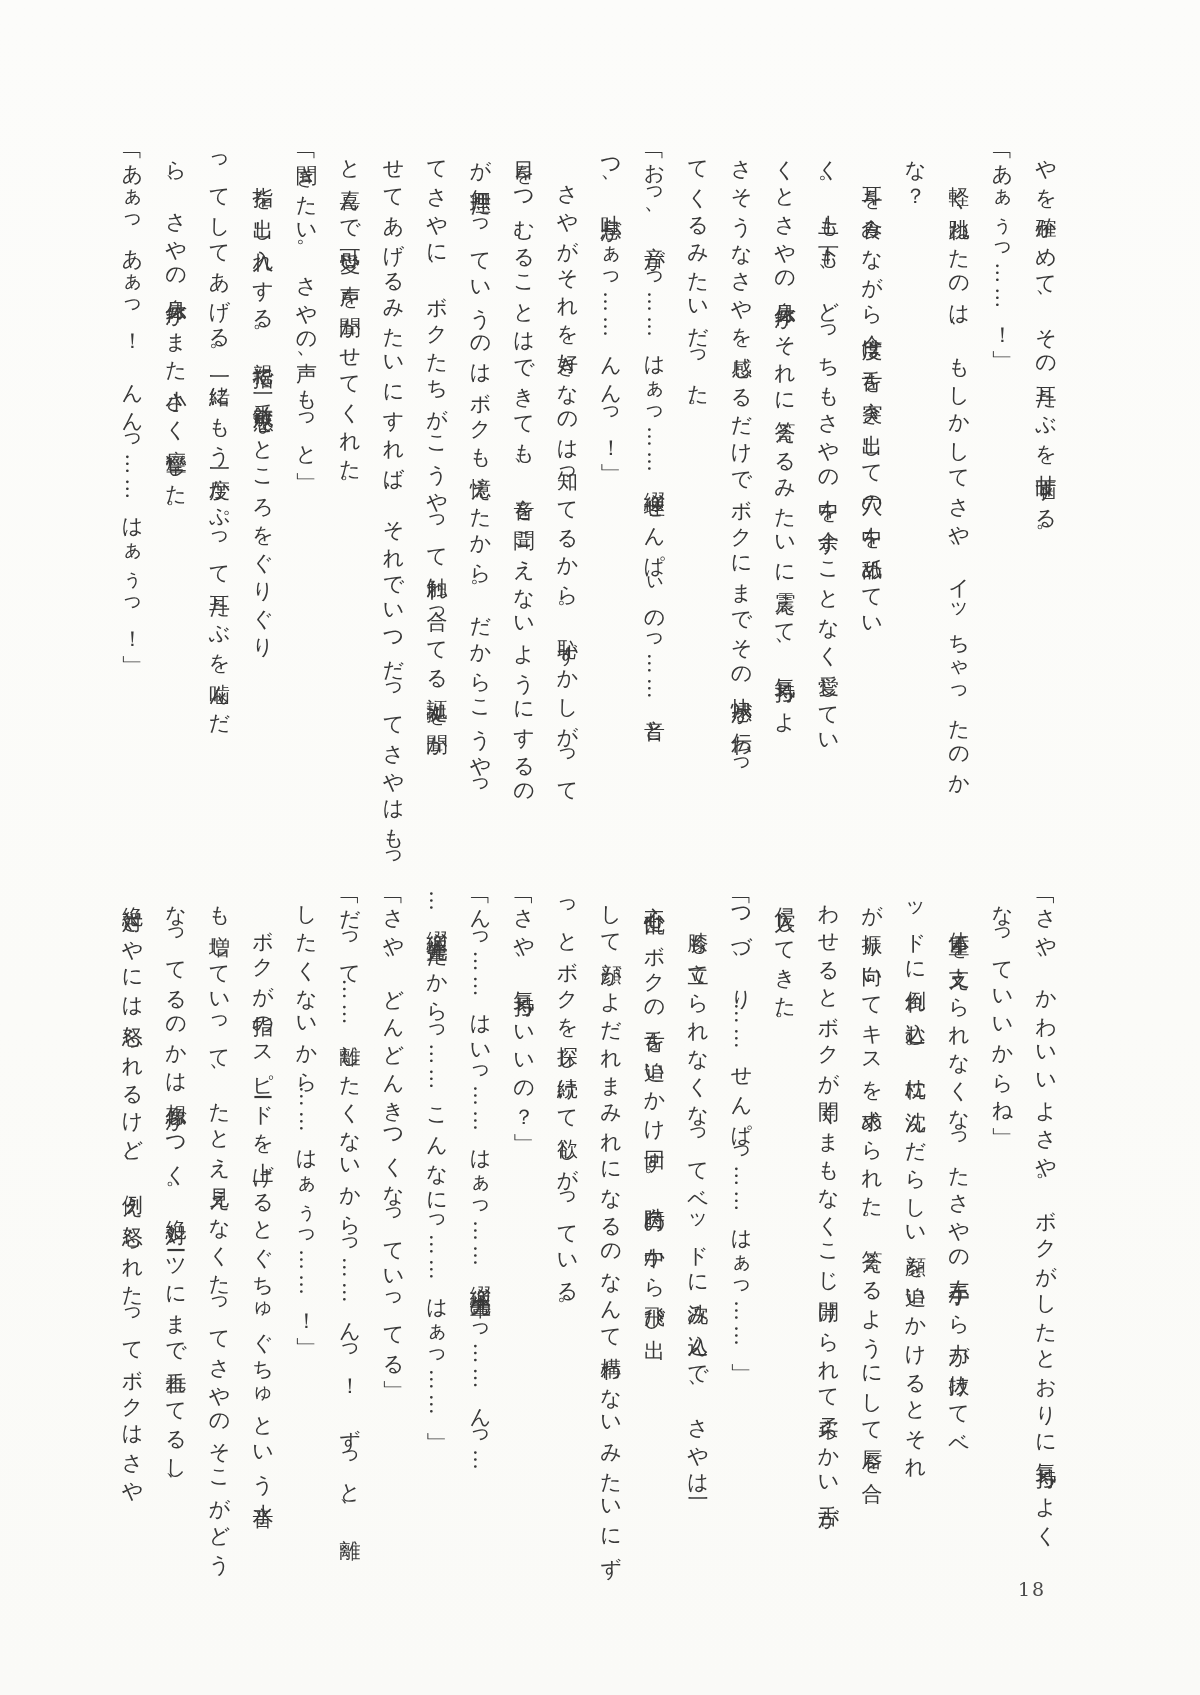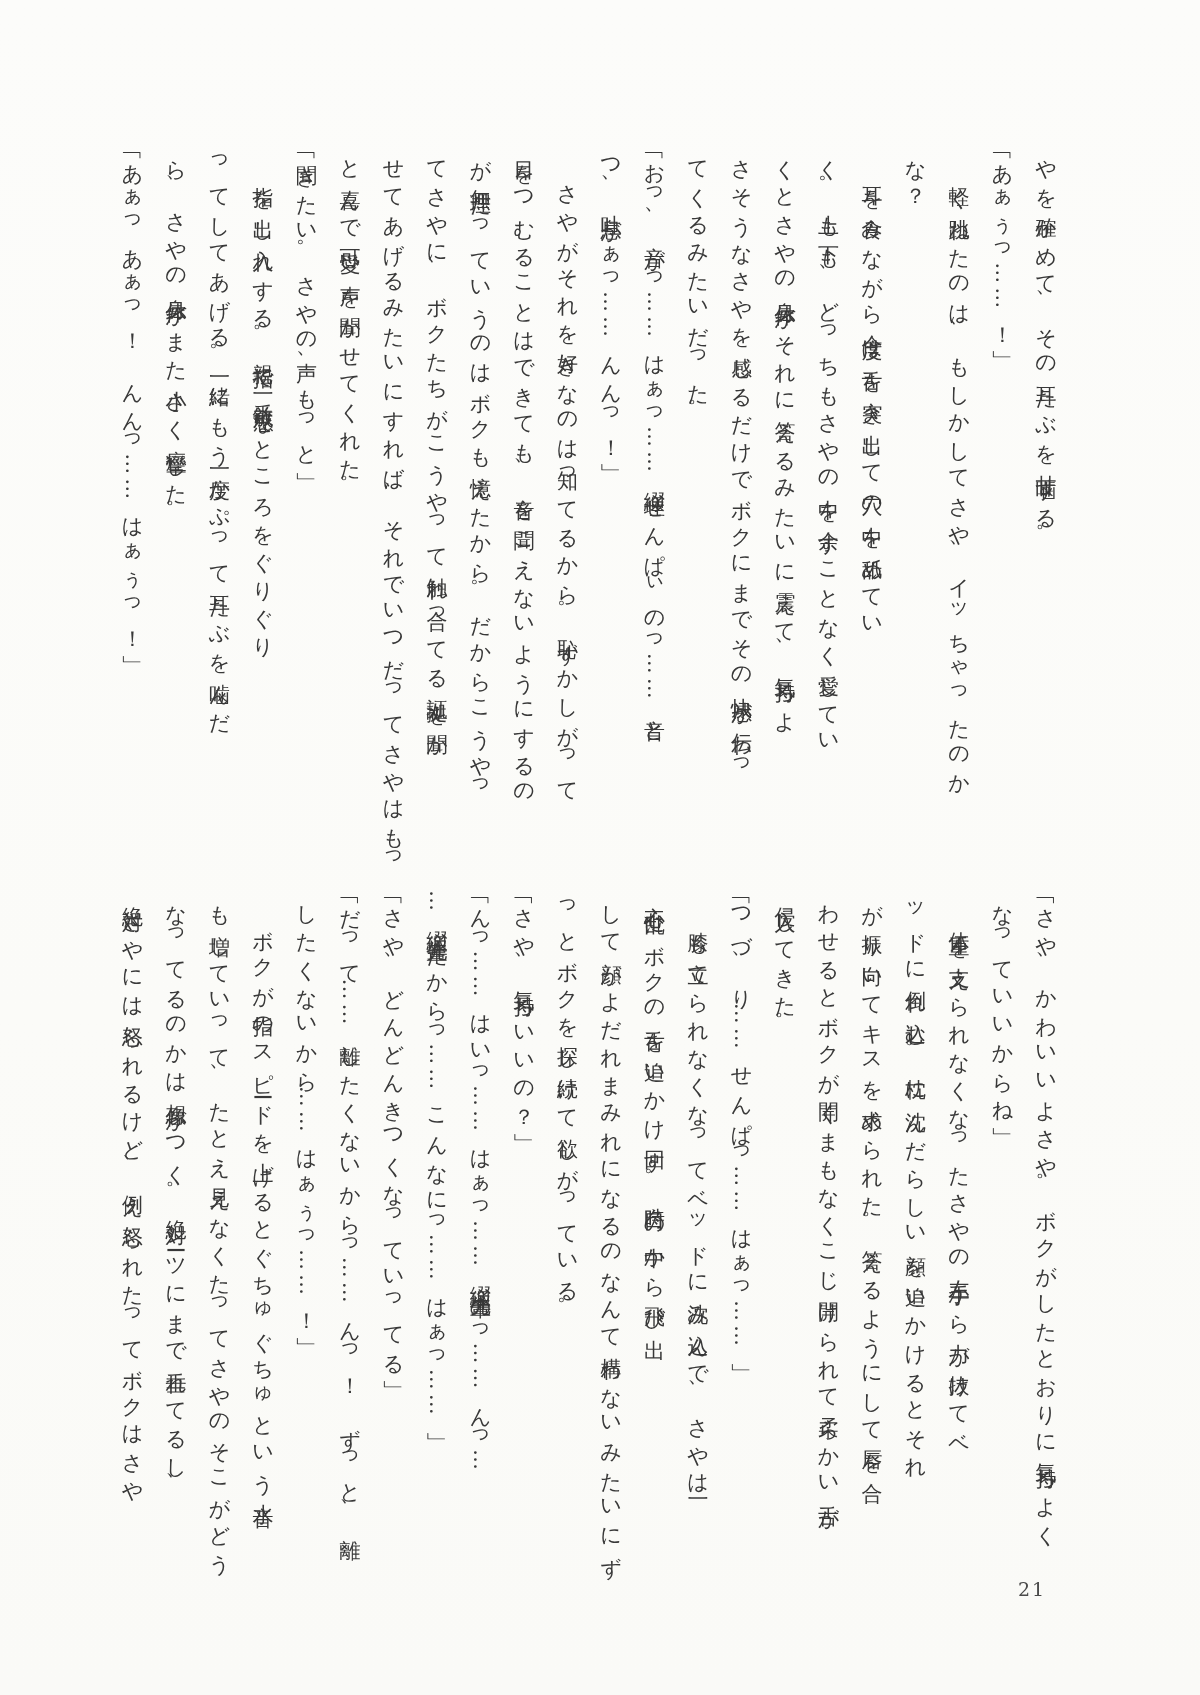--- a/index.html
+++ b/index.html
@@ -96,14 +96,14 @@
       <div class="col" style="right: 565.5px;">「んっ……はいっ……はぁっ……綴理先輩のっ……んっ…</div>
       <div class="col" style="right: 609px;">…綴理先輩だからっ……こんなにっ……はぁっ……」</div>
       <div class="col" style="right: 652.5px;">「さや、どんどんきつくなっていってる」</div>
       <div class="col" style="right: 696px;">「だって……離したくないからっ……んっ！　ずっと、離</div>
       <div class="col" style="right: 739.5px;">したくないから……はぁぅっ……！」</div>
       <div class="col indent" style="right: 783px;">ボクが指のスピードを上げるとぐちゅぐちゅという水音</div>
       <div class="col" style="right: 826.5px;">も増していって、たとえ見えなくたってさやのそこがどう</div>
       <div class="col" style="right: 870px;">なってるのかは想像がつく。絶対シーツにまで垂れてるし、</div>
       <div class="col" style="right: 913.5px;">絶対さやには怒られるけど、例え怒られたってボクはさや</div>
     </div>
-  <div class="pagenum">21</div>
+  <div class="pagenum">18</div>
 </div>
 
 </body></html>

